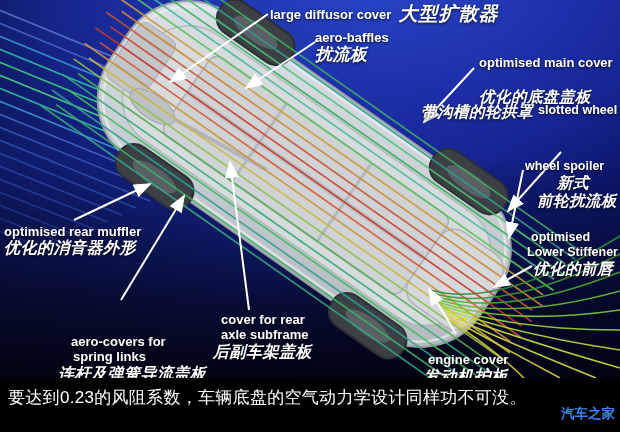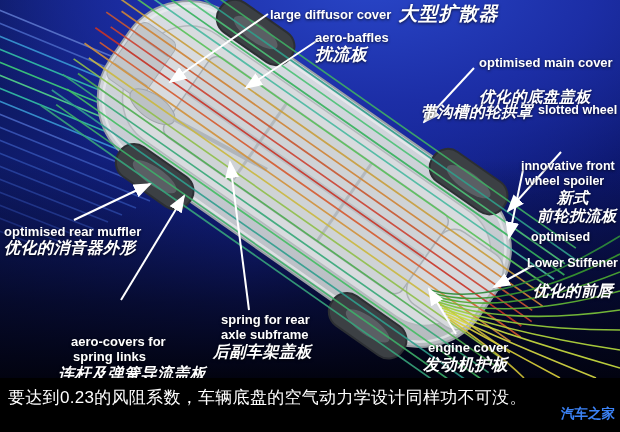--- a/index.html
+++ b/index.html
@@ -164,50 +164,49 @@
 
     <div class="lb row" style="left:421px;top:103px;gap:5px;">
       <span class="zh">带沟槽的轮拱罩</span>
       <span style="display:flex;flex-direction:row;gap:12px;">
         <span class="en">slotted wheel</span>
         <span class="en" style="padding-left:8px">house liner</span>
       </span>
     </div>
 
     <div class="lb" style="left:521px;top:159px;">
-      <span class="en">innovative front</span>
       <span class="en" style="padding-left:4px">wheel spoiler</span>
       <span class="zh" style="padding-left:36px">新式</span>
       <span class="zh" style="padding-left:16px">前轮扰流板</span>
     </div>
 
-    <div class="lb" style="left:527px;top:230px;gap:11px;">
+    <div class="lb" style="left:527px;top:230px;">
       <span class="en" style="padding-left:4px">optimised</span>
       <span class="en">Lower Stiffener</span>
       <span class="zh" style="padding-left:6px">优化的前唇</span>
     </div>
 
     <div class="lb" style="left:4px;top:224px;">
       <span class="en13">optimised rear muffler</span>
       <span class="zh zh16">优化的消音器外形</span>
     </div>
 
     <div class="lb" style="left:71px;top:308px;margin-top:26px;">
       <span class="en13">aero-covers for</span>
       <span class="en13" style="padding-left:2px">spring links</span>
       <span class="zh zh16" style="margin-left:-13px">连杆及弹簧导流盖板</span>
     </div>
 
     <div class="lb" style="left:221px;top:312px;">
-      <span class="en13">spring for rear</span>
+      <span class="en13">cover for rear</span>
       <span class="en13">axle subframe</span>
       <span class="zh zh16" style="margin-left:-8px">后副车架盖板</span>
     </div>
 
-    <div class="lb" style="left:428px;top:340px;text-align:right;">
+    <div class="lb" style="left:428px;top:352px;">
       <span class="en13">engine cover</span>
       <span class="zh" style="font-size:16.5px;margin-left:-5px">发动机护板</span>
     </div>
   </div>
 
   <div class="caption-bar">
     <div class="caption">要达到0.23的风阻系数，车辆底盘的空气动力学设计同样功不可没。</div>
     <div class="watermark">汽车之家</div>
   </div>
 </div>

